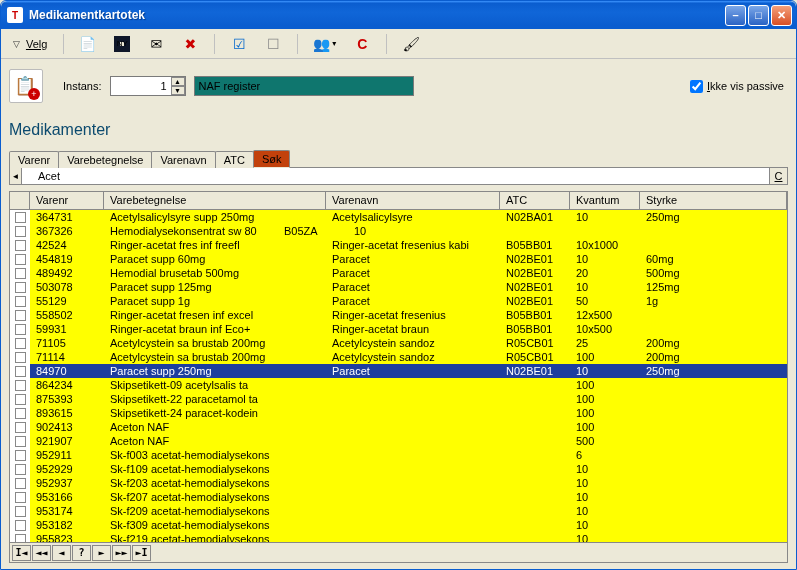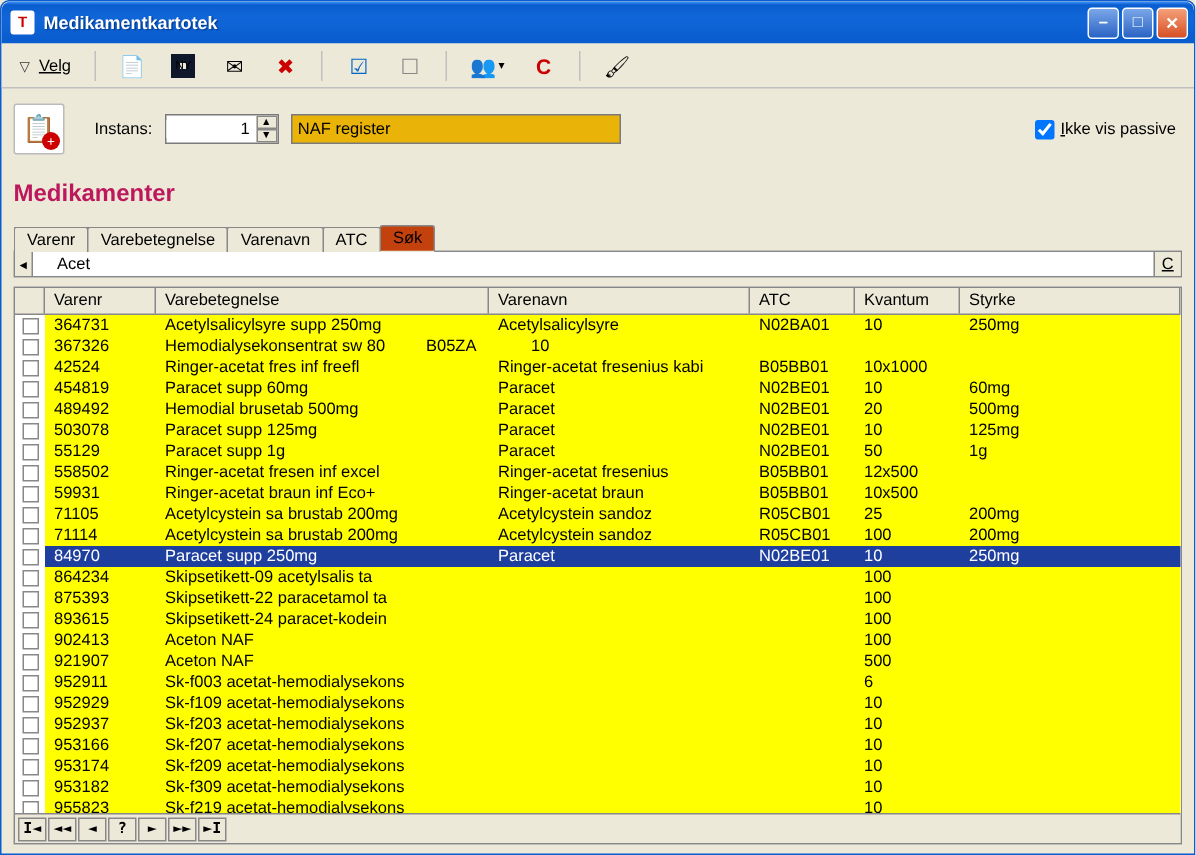--- a/index.html
+++ b/index.html
@@ -120,28 +120,28 @@
     width:60px; border:none; text-align:right; font-size:11px; padding:0 4px; outline:none;
   }
   .instans-spin .spinbtns { display:flex; flex-direction:column;}
   .instans-spin .sb {
     width:14px;height:9px;
     background:#ece9d8;border:1px solid #888;
     font-size:7px;display:flex;align-items:center;justify-content:center;
     cursor:pointer;
   }
   .reg-input {
-    height:20px;width:220px;border:1px solid #7a7a7a;background:#eab308;
+    height:20px;width:220px;border:1px solid #7a7a7a;background:#0f766e;
     font-size:11px;padding:0 4px;
   }
   .passive-check { margin-left:auto; display:flex; align-items:center; gap:4px; margin-right:4px;}
   .passive-check input { margin:0;}
   .passive-check .underline-i { text-decoration: underline; }
   .section-title {
-    font-size:16px; color:#be185d; font-weight:bold; margin-bottom:8px;
+    font-size:16px; color:#0c4a6e; font-weight:normal; margin-bottom:8px;
   }
   .tabs {
     display:flex; align-items:flex-end; height:20px;
   }
   .tab {
     border:1px solid #888;
     border-bottom:none;
     background:#ece9d8;
     padding:2px 8px;
     font-size:11px;

